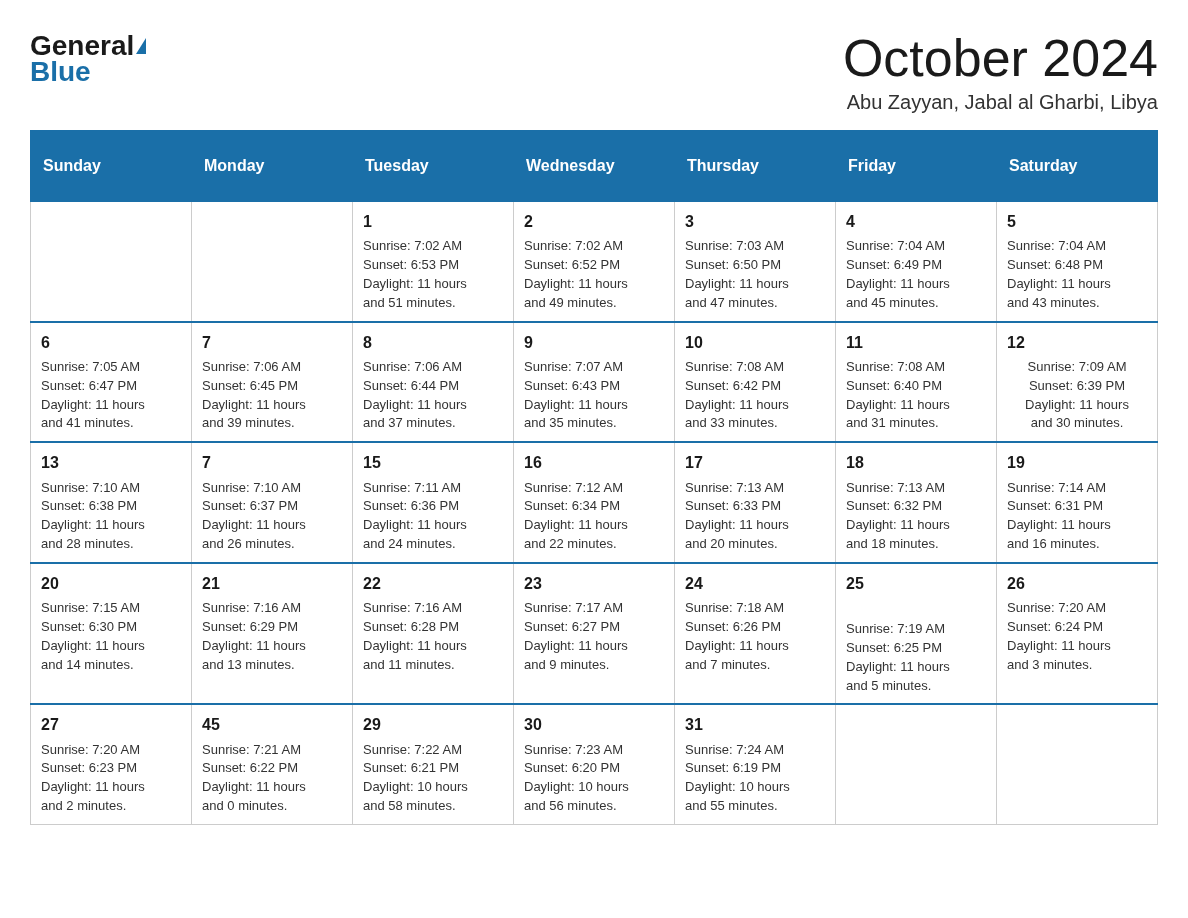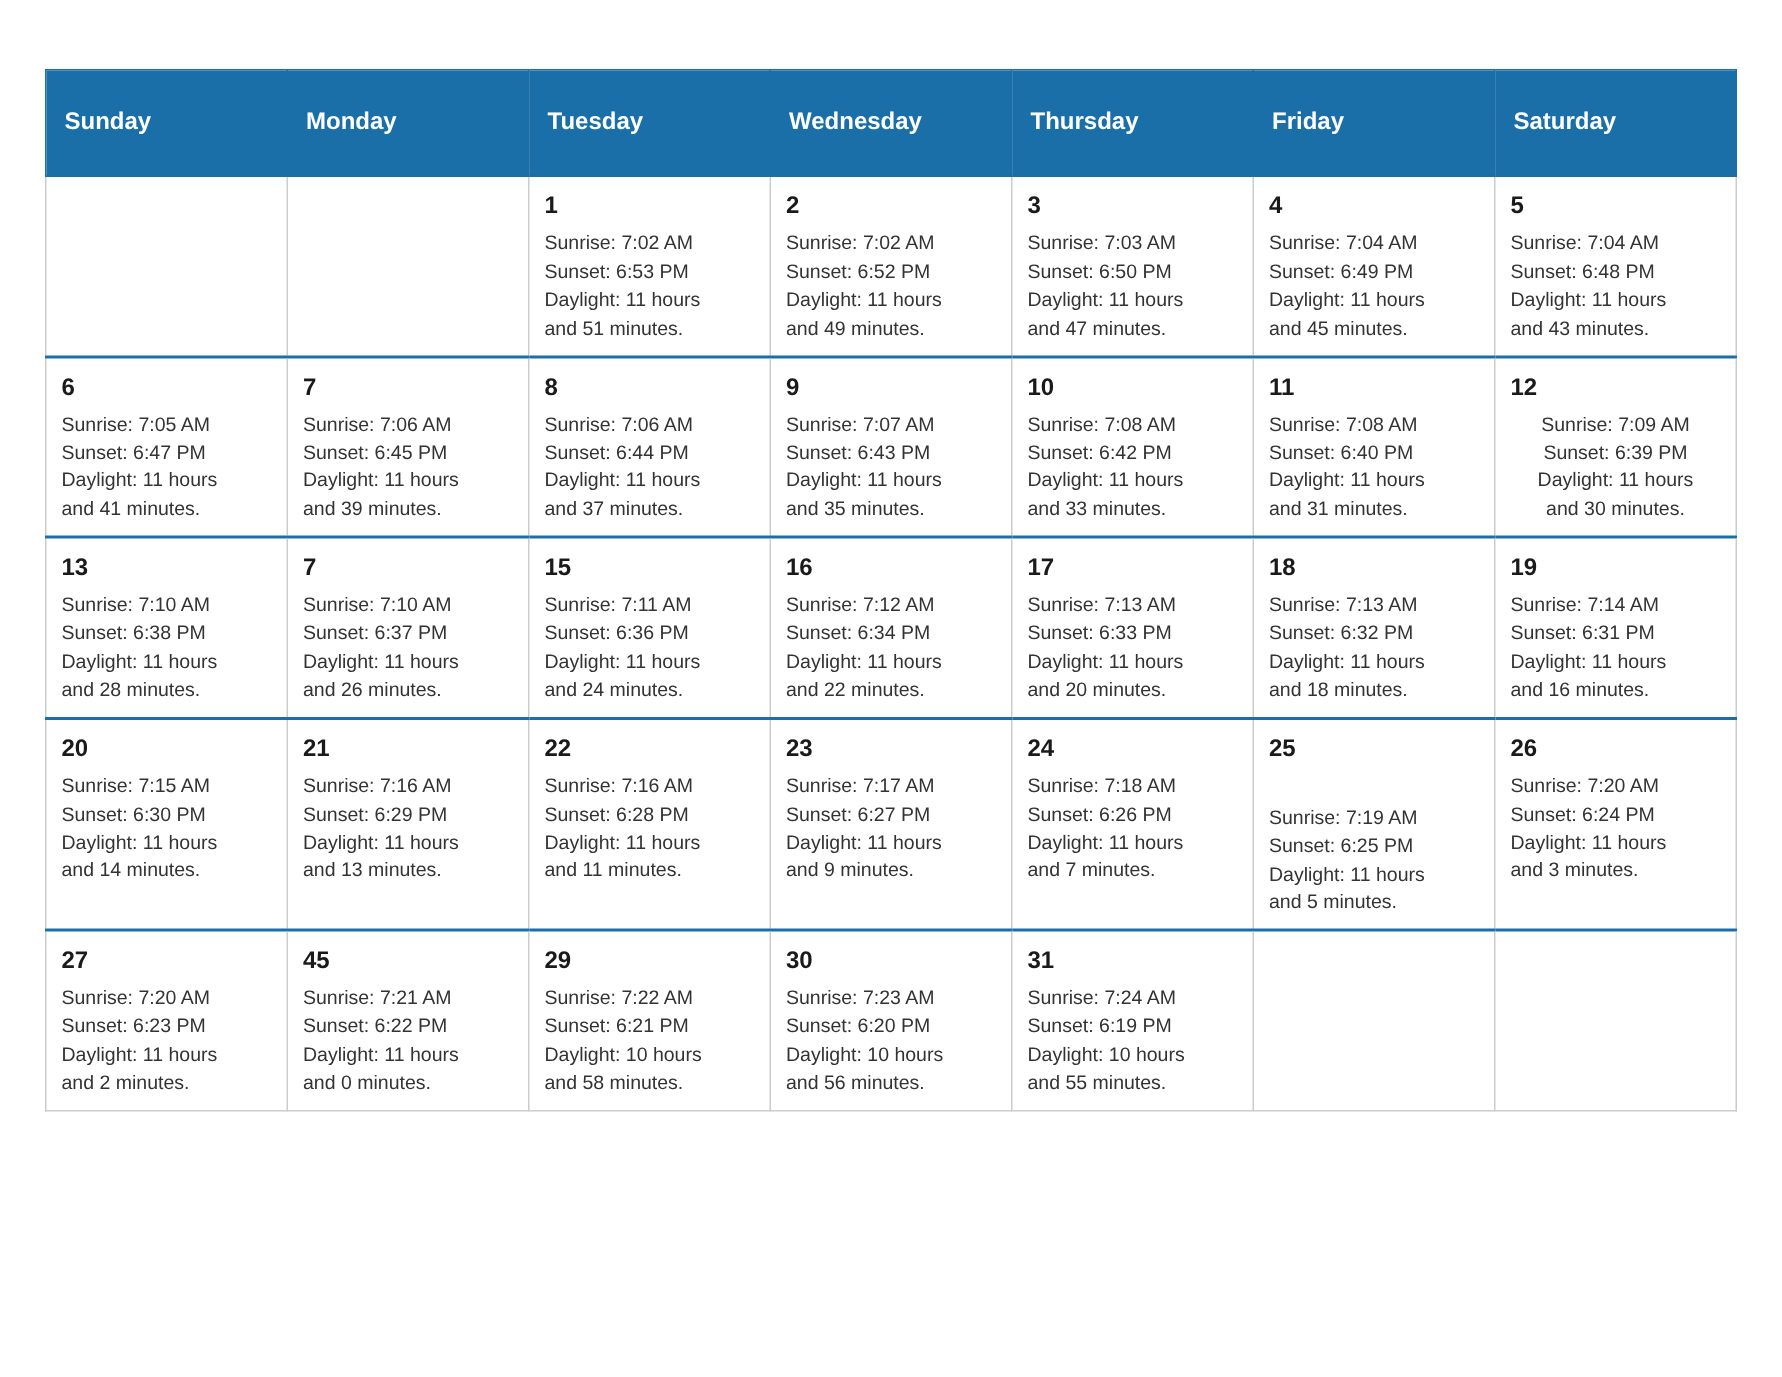--- a/index.html
+++ b/index.html
@@ -100,20 +100,31 @@
       background: #fff;
     }
     .row-top-border td {
       border-top: 2px solid #1a6fa8;
     }
   </style>
 </head>
 <body>
 
 <div class="header">
+  <div class="logo">
+    <div class="logo-top-row">
+      <span class="logo-general">General</span>
+      <span class="logo-triangle"></span>
+    </div>
+    <span class="logo-blue">Blue</span>
+  </div>
+  <div class="title-area">
+    <div class="month-title">October 2024</div>
+    <div class="location-title">Abu Zayyan, Jabal al Gharbi, Libya</div>
+  </div>
 </div>
 
 <table class="calendar-table">
   <thead>
     <tr>
     <th>Sunday</th>
         <th>Monday</th>
         <th>Tuesday</th>
         <th>Wednesday</th>
         <th>Thursday</th>

